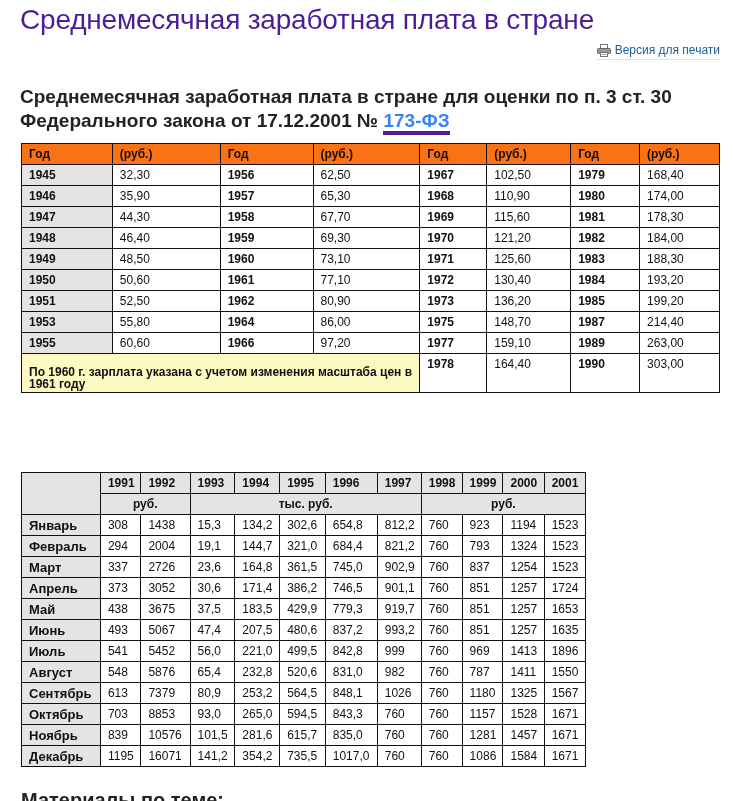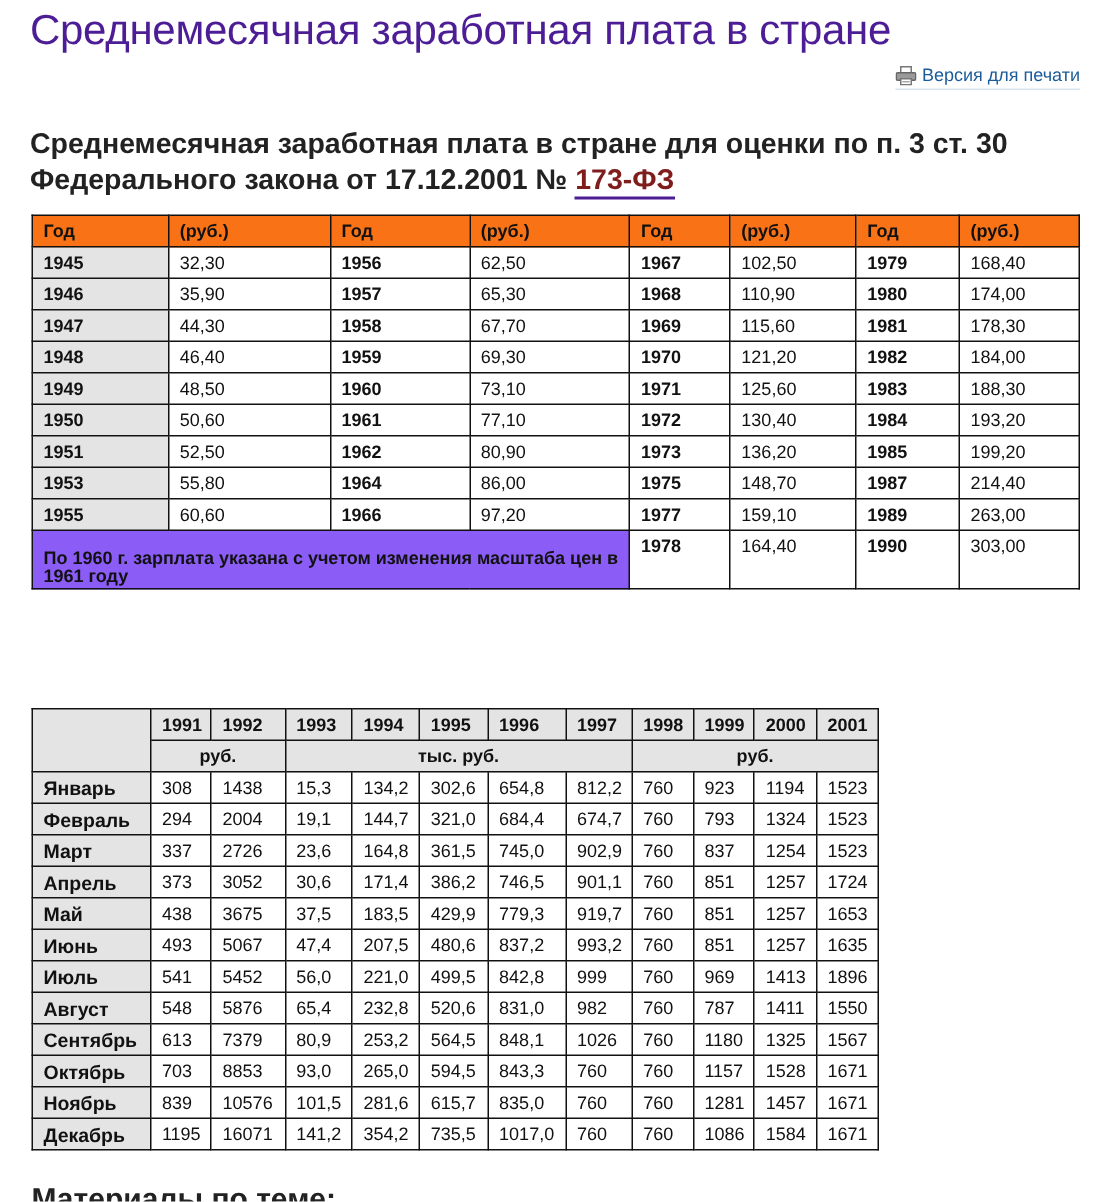--- a/index.html
+++ b/index.html
@@ -16,34 +16,34 @@
     position: absolute; right: 14px; top: 43px;
     font-size: 12px; color: #1a5c9a; text-decoration: none;
     border-bottom: 1px solid #d6e3ef; padding-bottom: 2px;
     display: flex; align-items: center; gap: 4px; cursor: pointer;
   }
   .print-link svg { display: block; }
   .subtitle {
     position: absolute; left: 20px; top: 85px; width: 700px; margin: 0;
     font-size: 19px; font-weight: bold; line-height: 24px; color: #222222;
   }
-  .subtitle a { color: #7f1d1d; text-decoration: none; border-bottom: 2px solid #4c1d95; cursor: pointer; }
+  .subtitle a { color: #3b82f6; text-decoration: none; border-bottom: 4px solid #4c1d95; cursor: pointer; }
 
   table { border-collapse: collapse; position: absolute; left: 21px; }
   td, th {
     border: 1px solid #111111; font-size: 12px; color: #111;
     padding: 0 0 0 7px; text-align: left; white-space: nowrap;
   }
   #t1 { top: 143px; width: 699px; }
   #t1 th { background: #f97316; height: 20px; font-weight: bold; }
   #t1 td { height: 20px; }
   #t1 td.yr { font-weight: bold; }
   #t1 td.yr.g { background: #e4e4e4; }
   #t1 td.note {
-    background: #8b5cf6; font-weight: bold; white-space: normal; line-height: 12px;
+    background: #fef9c3; font-weight: bold; white-space: normal; line-height: 12px;
     font-size: 12px; vertical-align: middle; padding-top: 12px; padding-bottom: 2px; margin-left: 40px;
   }
   #t1 td.tall { height: 28px; vertical-align: top; padding-top: 3px; }
 
   #t2 { top: 472px; width: 565px; }
   #t2 th { background: #e4e4e4; height: 20px; font-weight: bold; }
   #t2 th.center { text-align: center; padding-left: 0; }
   #t2 td { height: 20px; }
   #t2 td.mon { background: #e4e4e4; font-weight: bold; font-size: 13px; }
 
@@ -247,21 +247,21 @@
         <td>1523</td>
       </tr>
       <tr>
         <td class="mon">Февраль</td>
         <td>294</td>
         <td>2004</td>
         <td>19,1</td>
         <td>144,7</td>
         <td>321,0</td>
         <td>684,4</td>
-        <td>674,7</td>
+        <td>821,2</td>
         <td>760</td>
         <td>793</td>
         <td>1324</td>
         <td>1523</td>
       </tr>
       <tr>
         <td class="mon">Март</td>
         <td>337</td>
         <td>2726</td>
         <td>23,6</td>

